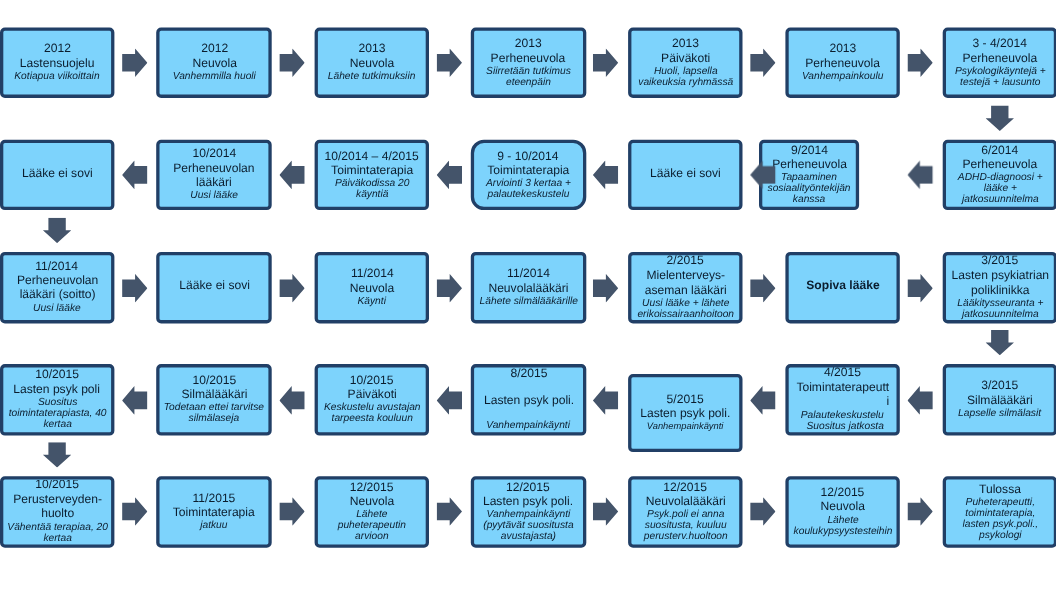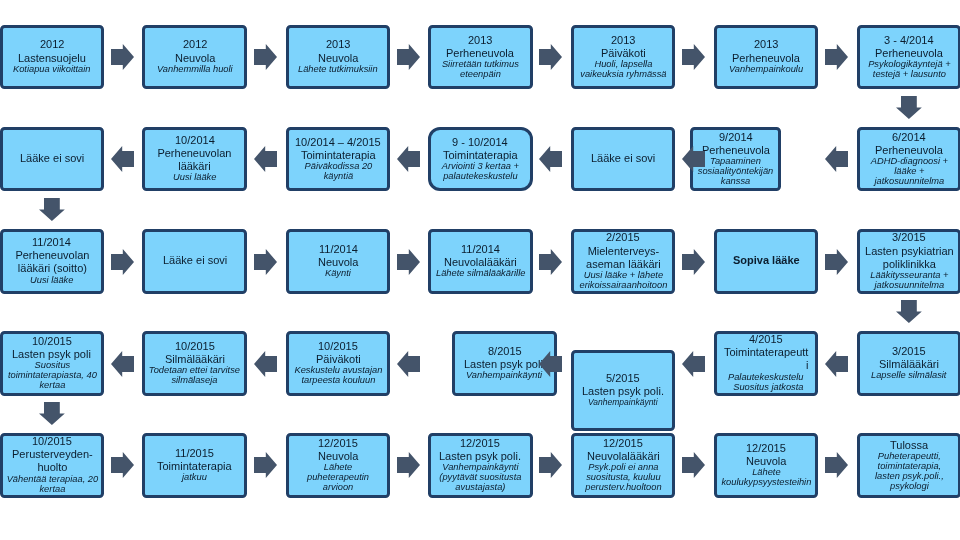--- a/index.html
+++ b/index.html
@@ -129,26 +129,26 @@
   <div class="node" style="left:856.6px;top:331.2px;width:104.8px;height:64.6px;">
     <div class="heading">3/2015</div>
     <div class="heading">Silmälääkäri</div>
     <div class="note">Lapselle silmälasit</div>
   </div>
   <div class="node" style="left:713.5px;top:331.2px;width:104.8px;height:64.6px;text-align:right;">
     <div class="heading">4/2015</div>
     <div class="heading">Toimintaterapeutt<br>i</div>
     <div class="note">Palautekeskustelu<br>Suositus jatkosta</div>
   </div>
-  <div class="node" style="left:570.7px;top:350px;width:104.8px;height:81px;text-align:center;">
+  <div class="node" style="left:570.7px;top:340px;width:104.8px;height:71px;text-align:center;">
     <div class="heading">5/2015</div>
     <div class="heading">Lasten psyk poli.</div>
     <div class="note" style="font-size:8.5px">Vanhempainkäynti</div>
   </div>
-  <div class="node" style="left:452px;top:331.2px;width:105px;height:64.6px;">
+  <div class="node" style="left:428px;top:331.2px;width:105px;height:64.6px;justify-content:space-between;">
     <div class="heading">8/2015</div>
     <div class="heading">Lasten psyk poli.</div>
     <div class="note">Vanhempainkäynti</div>
   </div>
   <div class="node" style="left:285.6px;top:331.2px;width:104.8px;height:64.6px;">
     <div class="heading">10/2015</div>
     <div class="heading">Päiväkoti</div>
     <div class="note">Keskustelu avustajan tarpeesta kouluun</div>
   </div>
   <div class="node" style="left:142.4px;top:331.2px;width:104.8px;height:64.6px;">

